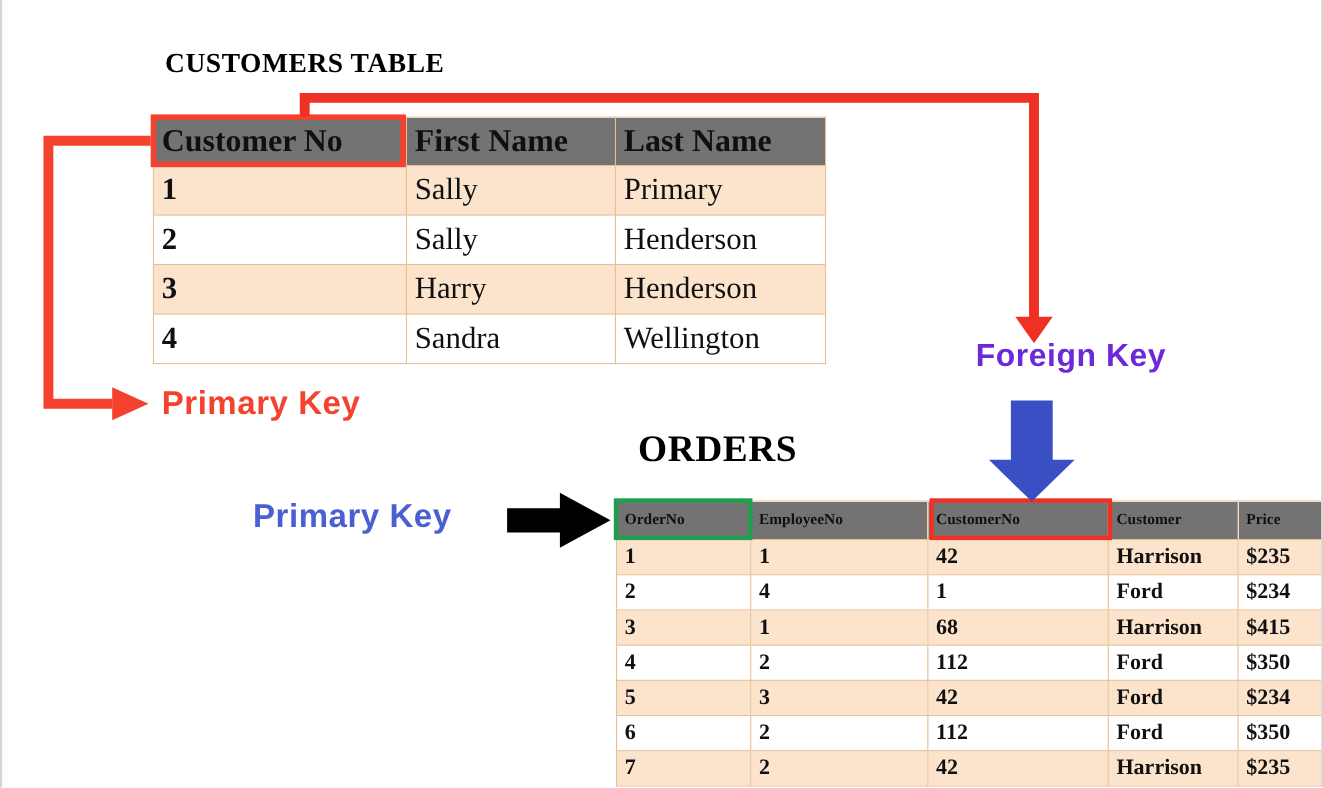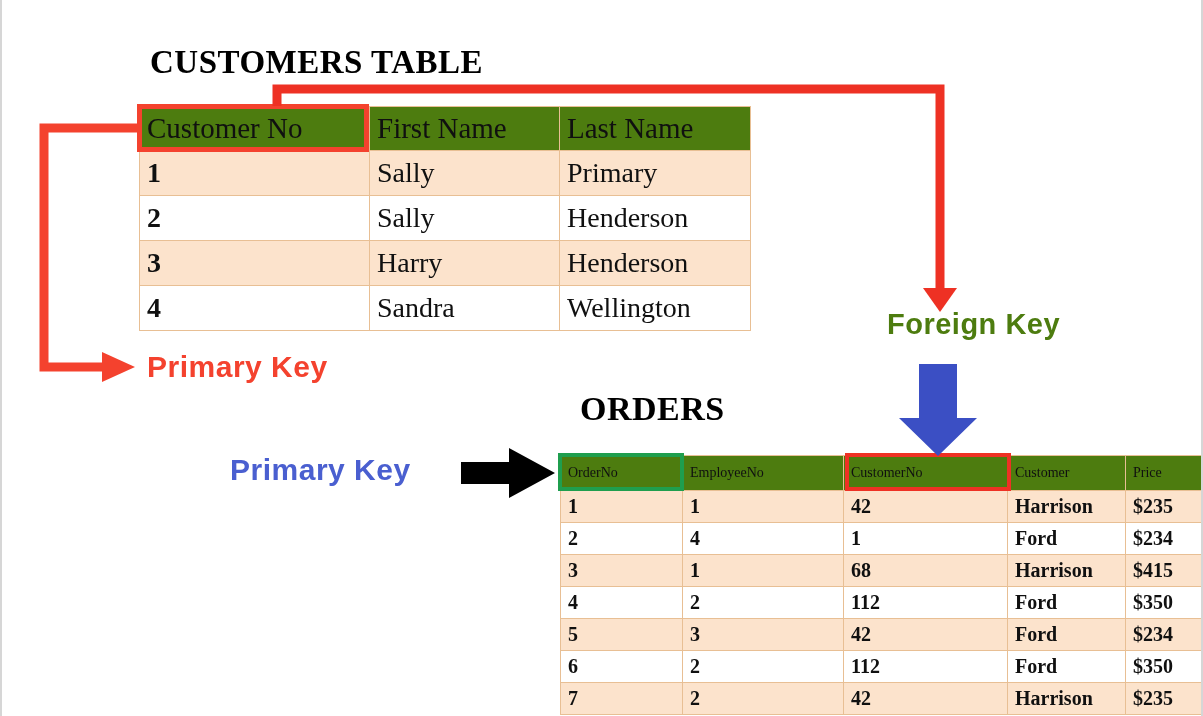--- a/index.html
+++ b/index.html
@@ -21,43 +21,43 @@
 
   
   .tbl-title {
     position: absolute;
     font-family: "Liberation Serif", serif;
     font-weight: bold;
     color: #000000;
     letter-spacing: 0.5px;
     white-space: nowrap;
   }
-  #customers-title { left: 148px; top: 44px; font-size: 33px; }
+  #customers-title { left: 148px; top: 44px; font-size: 25px; }
   #orders-title    { left: 578px; top: 390px; font-size: 34px; }
 
   
   .dtable {
     position: absolute;
     border-collapse: collapse;
     table-layout: fixed;
     background: #ffffff;
     font-family: "Liberation Serif", serif;
   }
   .dtable td, .dtable th {
     border: 1px solid #e8bf94;
     padding: 0 7px;
     text-align: left;
     vertical-align: middle;
     white-space: nowrap;
     overflow: hidden;
     color: #101010;
   }
   .dtable th {
-    font-weight: normal;
-    background: #4d7c0f;
+    font-weight: bold;
+    background: #737373;
   }
   .dtable tr.odd td { background: #fce3cc; }
   .dtable tr.even td { background: #ffffff; }
 
   
   #customers-table { left: 137px; top: 106px; width: 611px; }
   #customers-table th { height: 43px; font-size: 29px; }
   #customers-table td { height: 44px; font-size: 28px; }
   #customers-table td.numcol { font-weight: bold; }
   .c-col0 { width: 230px; }
@@ -110,21 +110,21 @@
     letter-spacing: 0.5px;
   }
   #label-pk-customers {
     left: 145px; top: 350px;
     font-size: 30px;
     color: #f4422e;
   }
   #label-fk {
     left: 885px; top: 308px;
     font-size: 29px;
-    color: #4d7c0f;
+    color: #6d28d9;
   }
   #label-pk-orders {
     left: 228px; top: 453px;
     font-size: 30px;
     color: #4a5fd0;
   }
 </style>
 </head>
 <body>
 

